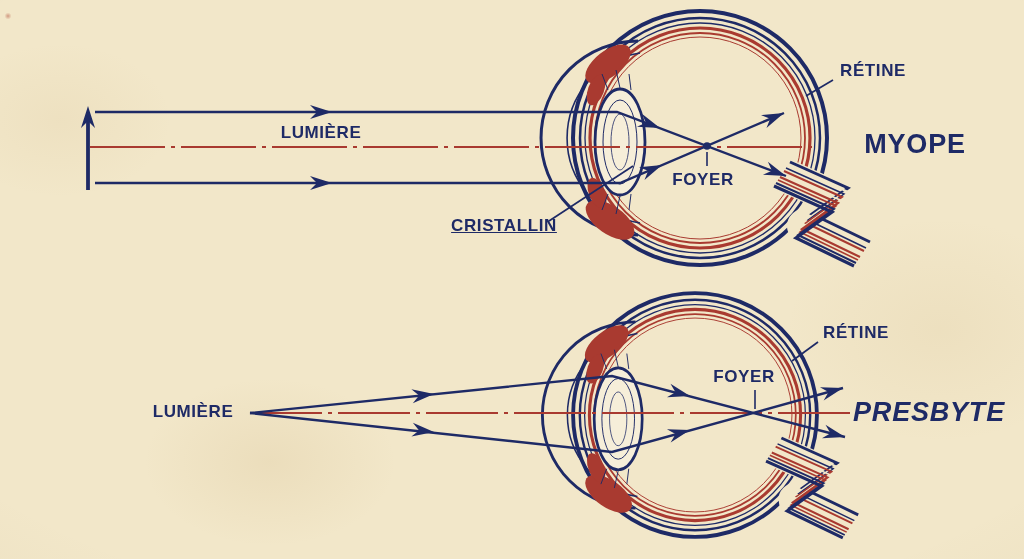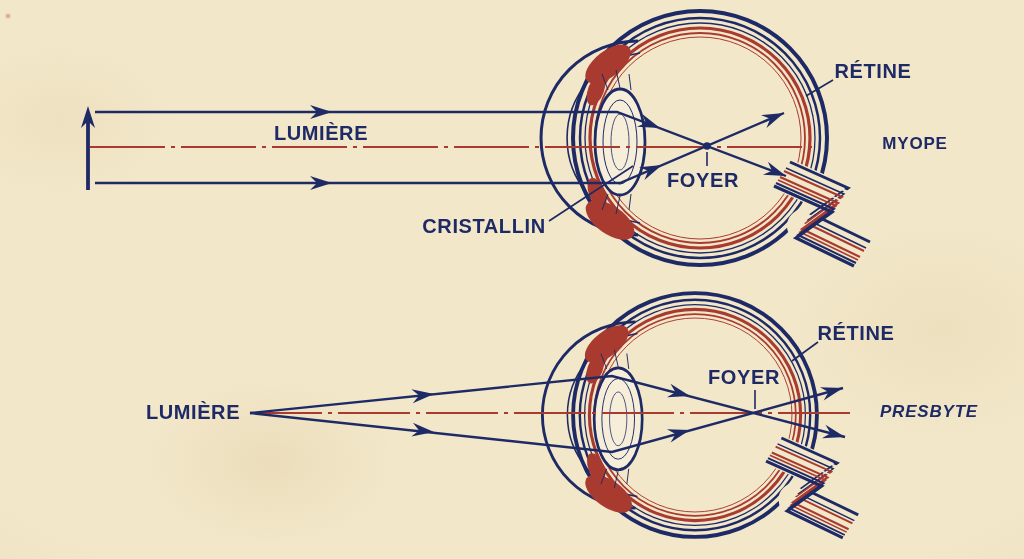--- a/index.html
+++ b/index.html
@@ -16,24 +16,24 @@
   }
   svg{position:absolute;left:0;top:0;}
   .s-navy{stroke:var(--navy);fill:none;}
   .s-red{stroke:var(--red);fill:none;}
   .s-paper{stroke:var(--paper);fill:none;}
   .f-navy{fill:var(--navy);stroke:none;}
   .f-red{fill:var(--red);stroke:none;}
   .lens-fill{fill:#f6eed9;}
   .lbl{
     position:absolute;transform:translate(-50%,-50%);
-    font-weight:bold;font-size:20px;letter-spacing:.6px;
+    font-weight:bold;font-size:17px;letter-spacing:.6px;
     color:var(--navy);white-space:nowrap;z-index:5;
   }
-  .lbl.big{font-size:17px;letter-spacing:.8px;}
+  .lbl.big{font-size:27px;letter-spacing:.8px;}
 </style>
 </head>
 <body>
 
 <svg width="1024" height="559" viewBox="0 0 1024 559">
   <defs>
     <g id="eyeball">
 
       <circle r="127" class="s-navy" stroke-width="4"></circle>
       <circle r="120" class="s-navy" stroke-width="2.5"></circle>
@@ -127,21 +127,21 @@
 
     <path d="M 755 390 L 755 409" class="s-navy" stroke-width="1.6"></path>
   </g>
 
   <g>
     <path d="M 818 342 L 792 361" class="s-navy" stroke-width="1.7"></path>
   </g>
 </svg>
 
 <div class="lbl" style="left:321px;top:133px;">LUMIÈRE</div>
-<div class="lbl" style="left:484px;top:226px;">CRISTALLIN</div>
+<div class="lbl" style="left:504px;top:226px;text-decoration:underline;">CRISTALLIN</div>
 <div class="lbl" style="left:703px;top:180px;">FOYER</div>
 <div class="lbl" style="left:873px;top:71px;">RÉTINE</div>
 <div class="lbl big" style="left:915px;top:144px;">MYOPE</div>
 
 <div class="lbl" style="left:193px;top:412px;">LUMIÈRE</div>
 <div class="lbl" style="left:744px;top:377px;">FOYER</div>
 <div class="lbl" style="left:856px;top:333px;">RÉTINE</div>
 <div class="lbl big" style="left:929px;top:412px;font-style:italic;">PRESBYTE</div>
 
 </body></html>

